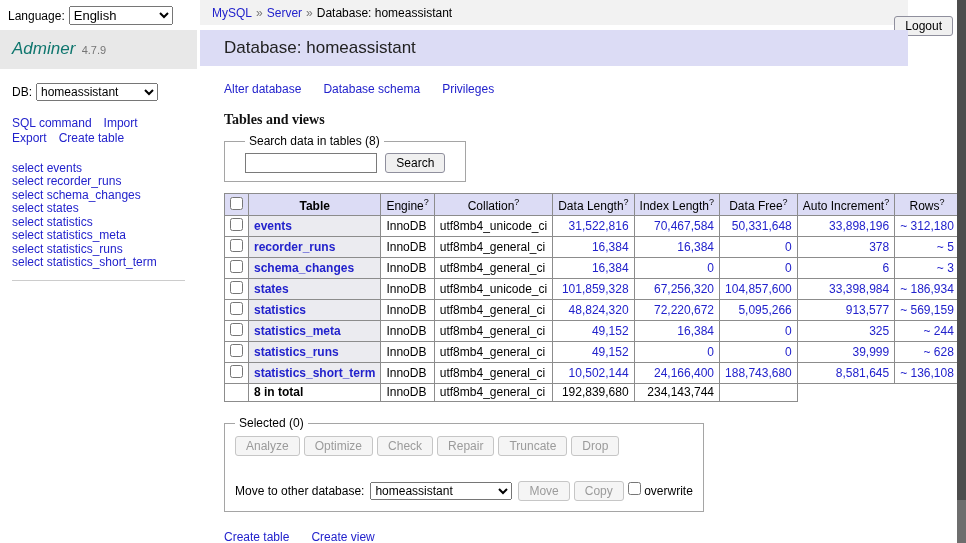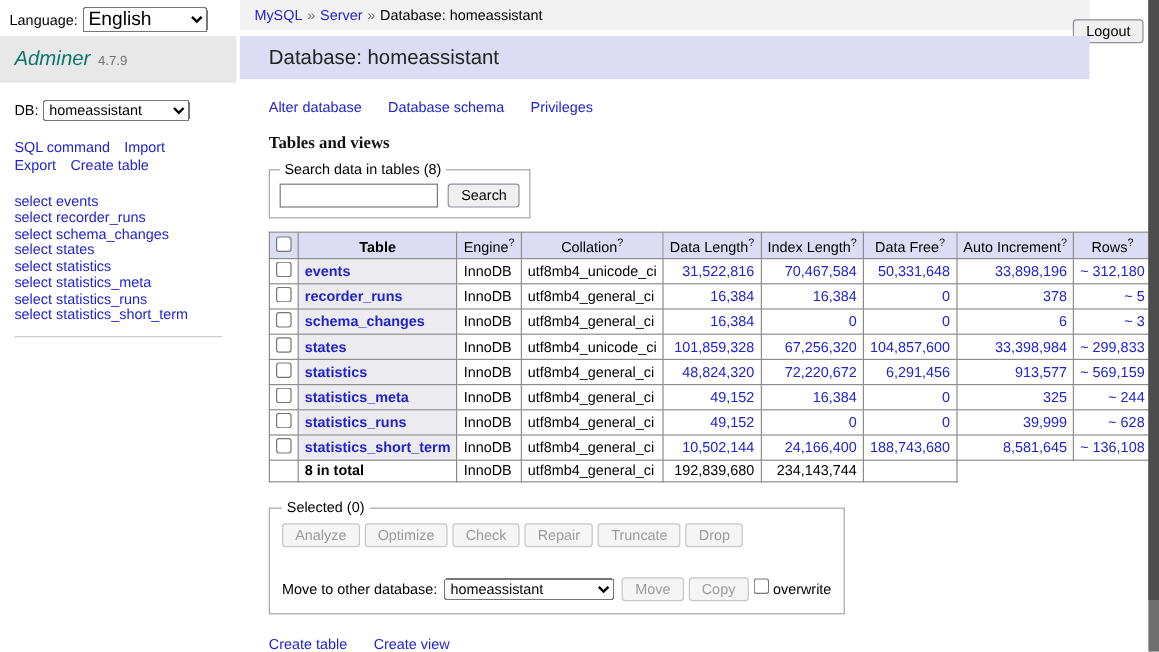--- a/index.html
+++ b/index.html
@@ -6,21 +6,21 @@
   html, body {
     width: 966px; height: 543px; overflow: hidden;
     background: #fff; color: #000;
     font-family: "Liberation Sans", sans-serif; font-size: 12px;
   }
   a { color: var(--link, #2222cc); text-decoration: none; cursor: pointer; }
   sup { font-size: 9px; }
 
   
   .lang-area { position: absolute; top: 6px; left: 8px; white-space: nowrap; }
-  .lang-area select { font-size: 16px; width: 104px; margin-left: 4px; }
+  .lang-area select { font-size: 13px; width: 104px; margin-left: 4px; }
   .breadcrumb-bar {
     position: absolute; top: 0; left: 200px; width: 708px; height: 25px;
     background: var(--breadcrumb-bg, #f2f2f2); padding: 6px 12px; white-space: nowrap;
   }
   .crumb-sep { color: #777; margin: 0 4px; }
   .logout-wrap { position: absolute; top: 16px; right: 13px; padding-left: 24px; }
 
   .btn {
     font-family: inherit; font-size: 12px; padding: 2px 10px;
     border: 1px solid #8f8f9d; border-radius: 3px; background: #f0f0f0; cursor: pointer;
@@ -40,21 +40,21 @@
   .table-links a { display: block; line-height: 1.12; }
 
   
   .main { position: absolute; top: 30px; left: 200px; width: 708px; }
   .title-band { background: var(--title-bg, #dcdcf5); padding: 8px 24px; font-size: 17px; color: #222; }
   .content { padding-left: 24px; }
   .action-links { margin-top: 16px; }
   .action-links a, .create-links a, .routine-links a { margin-right: 22px; }
   h3 { font-size: 14px; font-weight: bold; margin-top: 16px; color: #111; font-family: Liberation Serif, serif; }
 
-  fieldset { display: inline-block; border: 1px solid #a5a5a5; padding: 5px 8px 8px; margin-top: 6px; }
+  fieldset { display: inline-block; border: 1px solid #a5a5a5; padding: 5px 20px 8px; margin-top: 6px; }
   legend { padding: 0 4px; }
   .search-input { width: 132px; font-size: 12px; padding: 2px 3px; border: 1px solid #7a7a7a; margin-right: 5px; }
 
   table.data { border-collapse: collapse; table-layout: fixed; margin-top: 11px; }
   .data th, .data td { border: 1px solid #8c8c8c; padding: 2px 5px; line-height: 13px; overflow: hidden; white-space: nowrap; }
   .data thead th, .data thead td { background: var(--header-bg, #dcdcf5); font-weight: normal; text-align: center; }
   .data thead th.hdr-table { font-weight: bold; }
   .data tbody th.name-cell { background: var(--name-bg, #ebebf0); text-align: left; }
   .name-cell a { font-weight: bold; }
   .num { text-align: right; }
@@ -195,31 +195,31 @@
         </tr>
           <tr>
           <td class="w-check"><input type="checkbox" style=""></td>
           <th class="name-cell"><a>states</a></th>
           <td>InnoDB</td>
           <td>utf8mb4_unicode_ci</td>
           <td class="num"><a>101,859,328</a></td>
           <td class="num"><a>67,256,320</a></td>
           <td class="num"><a>104,857,600</a></td>
           <td class="num"><a>33,398,984</a></td>
-          <td class="num"><a>~ 299,833</a></td>
+          <td class="num"><a>~ 186,934</a></td>
           <td></td>
         </tr>
           <tr>
           <td class="w-check"><input type="checkbox" style=""></td>
           <th class="name-cell"><a>statistics</a></th>
           <td>InnoDB</td>
           <td>utf8mb4_general_ci</td>
           <td class="num"><a>48,824,320</a></td>
           <td class="num"><a>72,220,672</a></td>
-          <td class="num"><a>6,291,456</a></td>
+          <td class="num"><a>5,095,266</a></td>
           <td class="num"><a>913,577</a></td>
           <td class="num"><a>~ 569,159</a></td>
           <td></td>
         </tr>
           <tr>
           <td class="w-check"><input type="checkbox" style=""></td>
           <th class="name-cell"><a>statistics_meta</a></th>
           <td>InnoDB</td>
           <td>utf8mb4_general_ci</td>
           <td class="num"><a>49,152</a></td>

